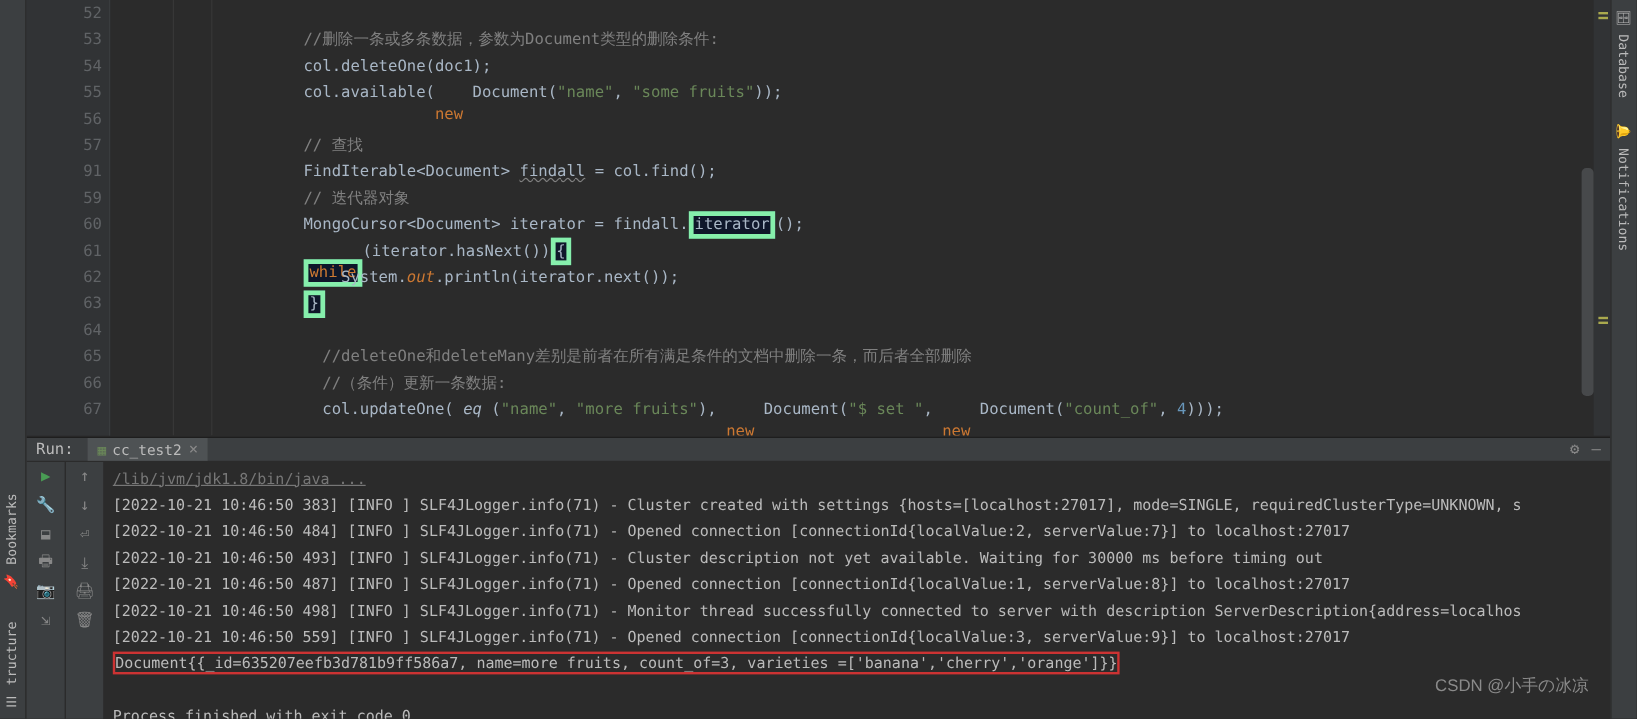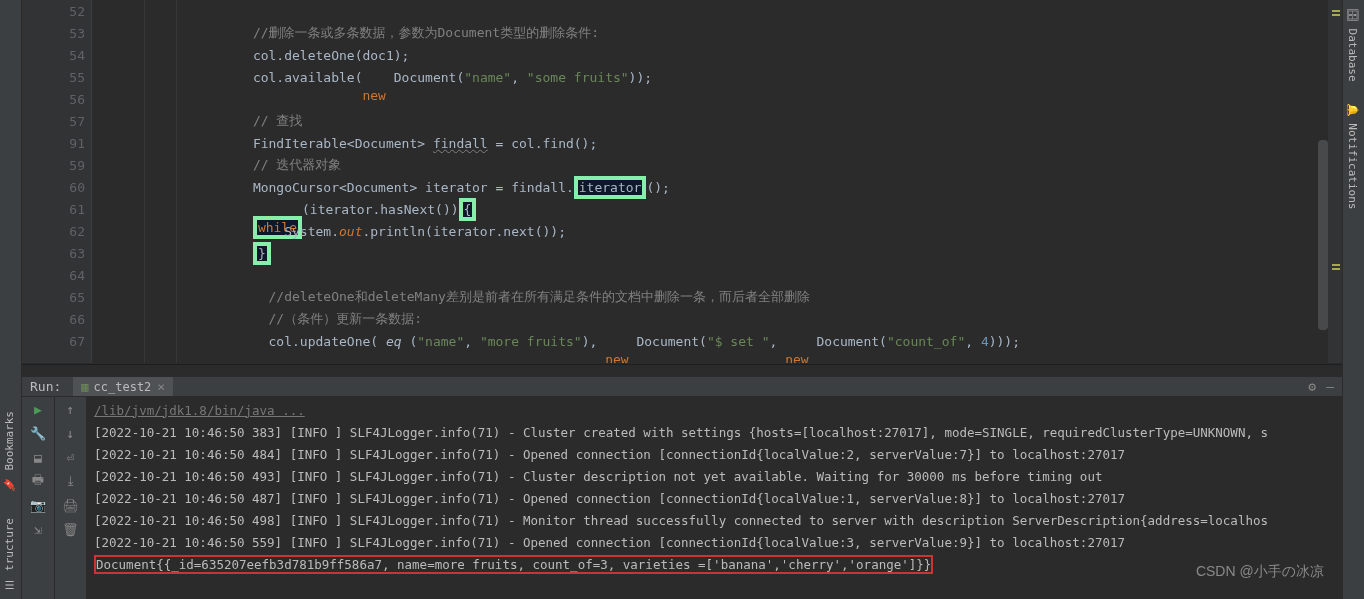--- a/index.html
+++ b/index.html
@@ -21,21 +21,21 @@
 .hl-box { background: #0f172a; border: 4px solid #86efac; padding: 0 1px; }
 .underline-wave { text-decoration: underline wavy #808080; text-decoration-thickness: 1px; }
 .right-strip { position: absolute; right: 0; top: 0; width: 14px; height: 363px; background: #313335; }
 .marker { position: absolute; right: 2px; width: 8px; height: 2px; }
 .marker.yellow { background: #a9a94e; }
 .side-tabs { position: absolute; right: 0; top: 0; bottom: 0; width: 22px; background: #3c3f41; border-left: 1px solid #2b2b2b; z-index: 5; }
 .side-tab { position: absolute; color: #bbbbbb; font-size: 11px; writing-mode: vertical-rl; text-orientation: sideways; padding: 8px 3px; cursor: pointer; }
 .left-strip { position: absolute; left: 0; top: 0; bottom: 0; width: 22px; background: #3c3f41; border-right: 1px solid #2b2b2b; z-index: 5; }
 .left-tab { position: absolute; color: #bbbbbb; font-size: 11px; writing-mode: vertical-rl; transform: rotate(180deg); padding: 8px 3px; cursor: pointer; }
 .run-panel { position: absolute; left: 22px; right: 22px; top: 364px; bottom: 0; background: #2b2b2b; border-top: 1px solid #1e1e1e; display: flex; flex-direction: column; }
-.run-header { height: 26px; background: #3c3f41; display: flex; align-items: center; padding: 0 8px; border-bottom: 1px solid #2b2b2b; margin-top: 12px; }
+.run-header { height: 26px; background: #3c3f41; display: flex; align-items: center; padding: 0 8px; border-bottom: 1px solid #2b2b2b; }
 .run-label { color: #bbbbbb; margin-right: 12px; }
 .run-tab { display: flex; align-items: center; background: #4e5254; padding: 2px 8px; border-radius: 0; color: #bbbbbb; font-size: 12px; }
 .run-tab .close { margin-left: 6px; color: #888; cursor: pointer; font-size: 13px; }
 .run-header-right { margin-left: auto; display: flex; gap: 10px; color: #888; }
 .run-body { flex: 1; display: flex; }
 .run-toolbar { width: 32px; background: #3c3f41; display: flex; flex-direction: column; align-items: center; padding-top: 4px; gap: 8px; }
 .tb-icon { width: 16px; height: 16px; cursor: pointer; display: flex; align-items: center; justify-content: center; color: #888; }
 .run-subtoolbar { width: 32px; background: #3c3f41; display: flex; flex-direction: column; align-items: center; padding-top: 4px; gap: 8px; border-left: 1px solid #2b2b2b; }
 .console { flex: 1; padding: 2px 8px; font-family: Consolas, Monaco, monospace; font-size: 12.5px; color: #bbbbbb; overflow: hidden; }
 .console-line { height: 22px; white-space: pre; display: flex; align-items: center; }

